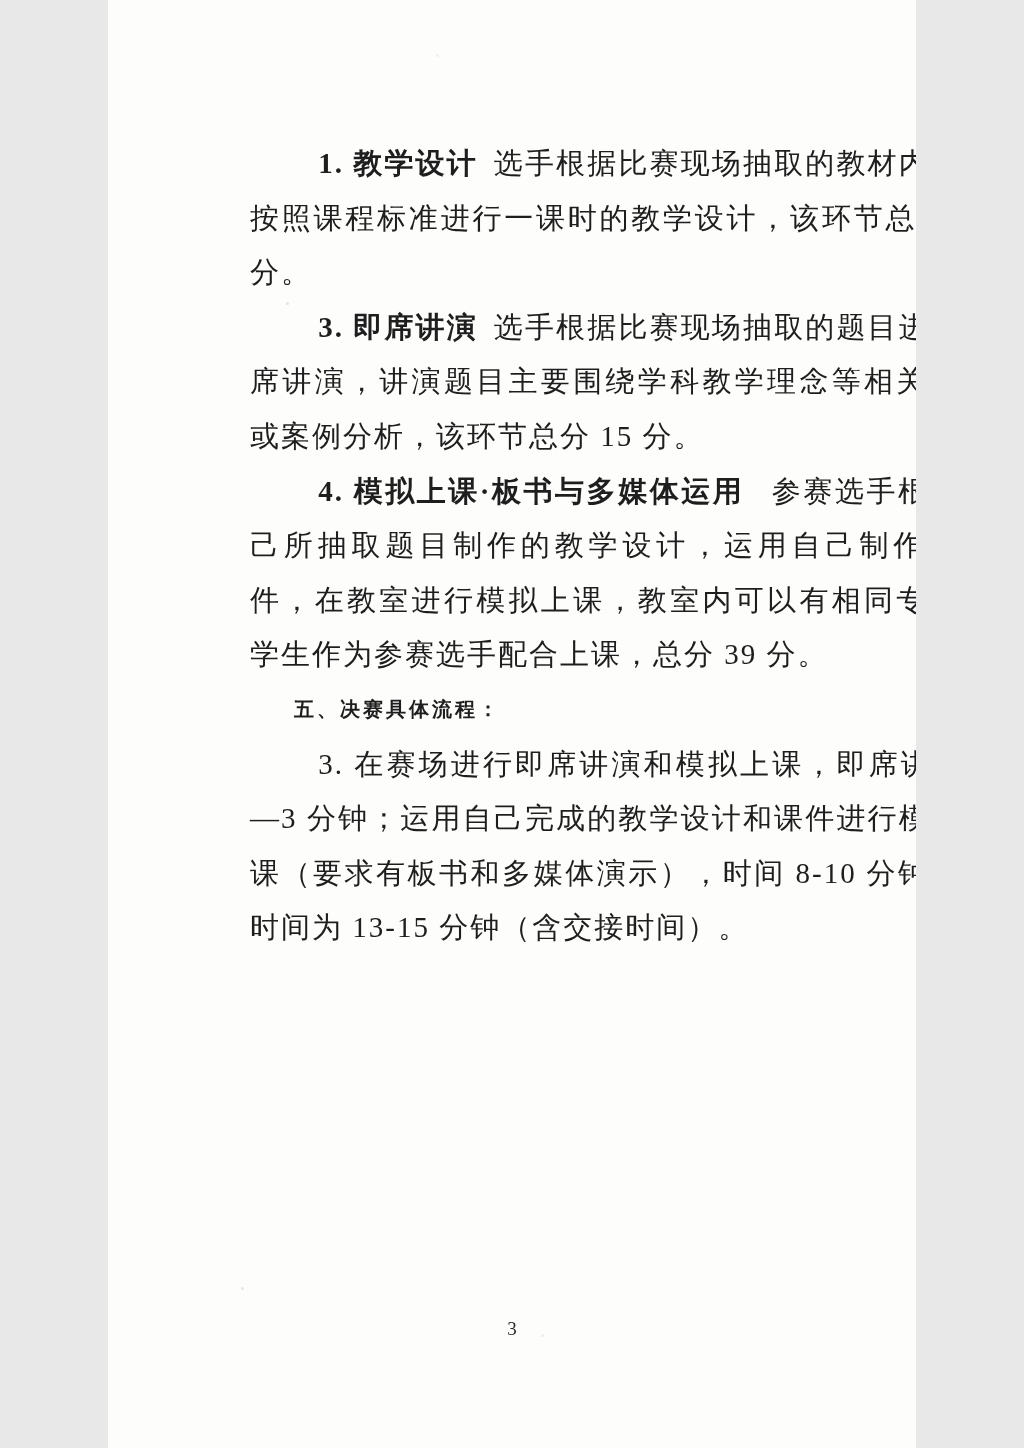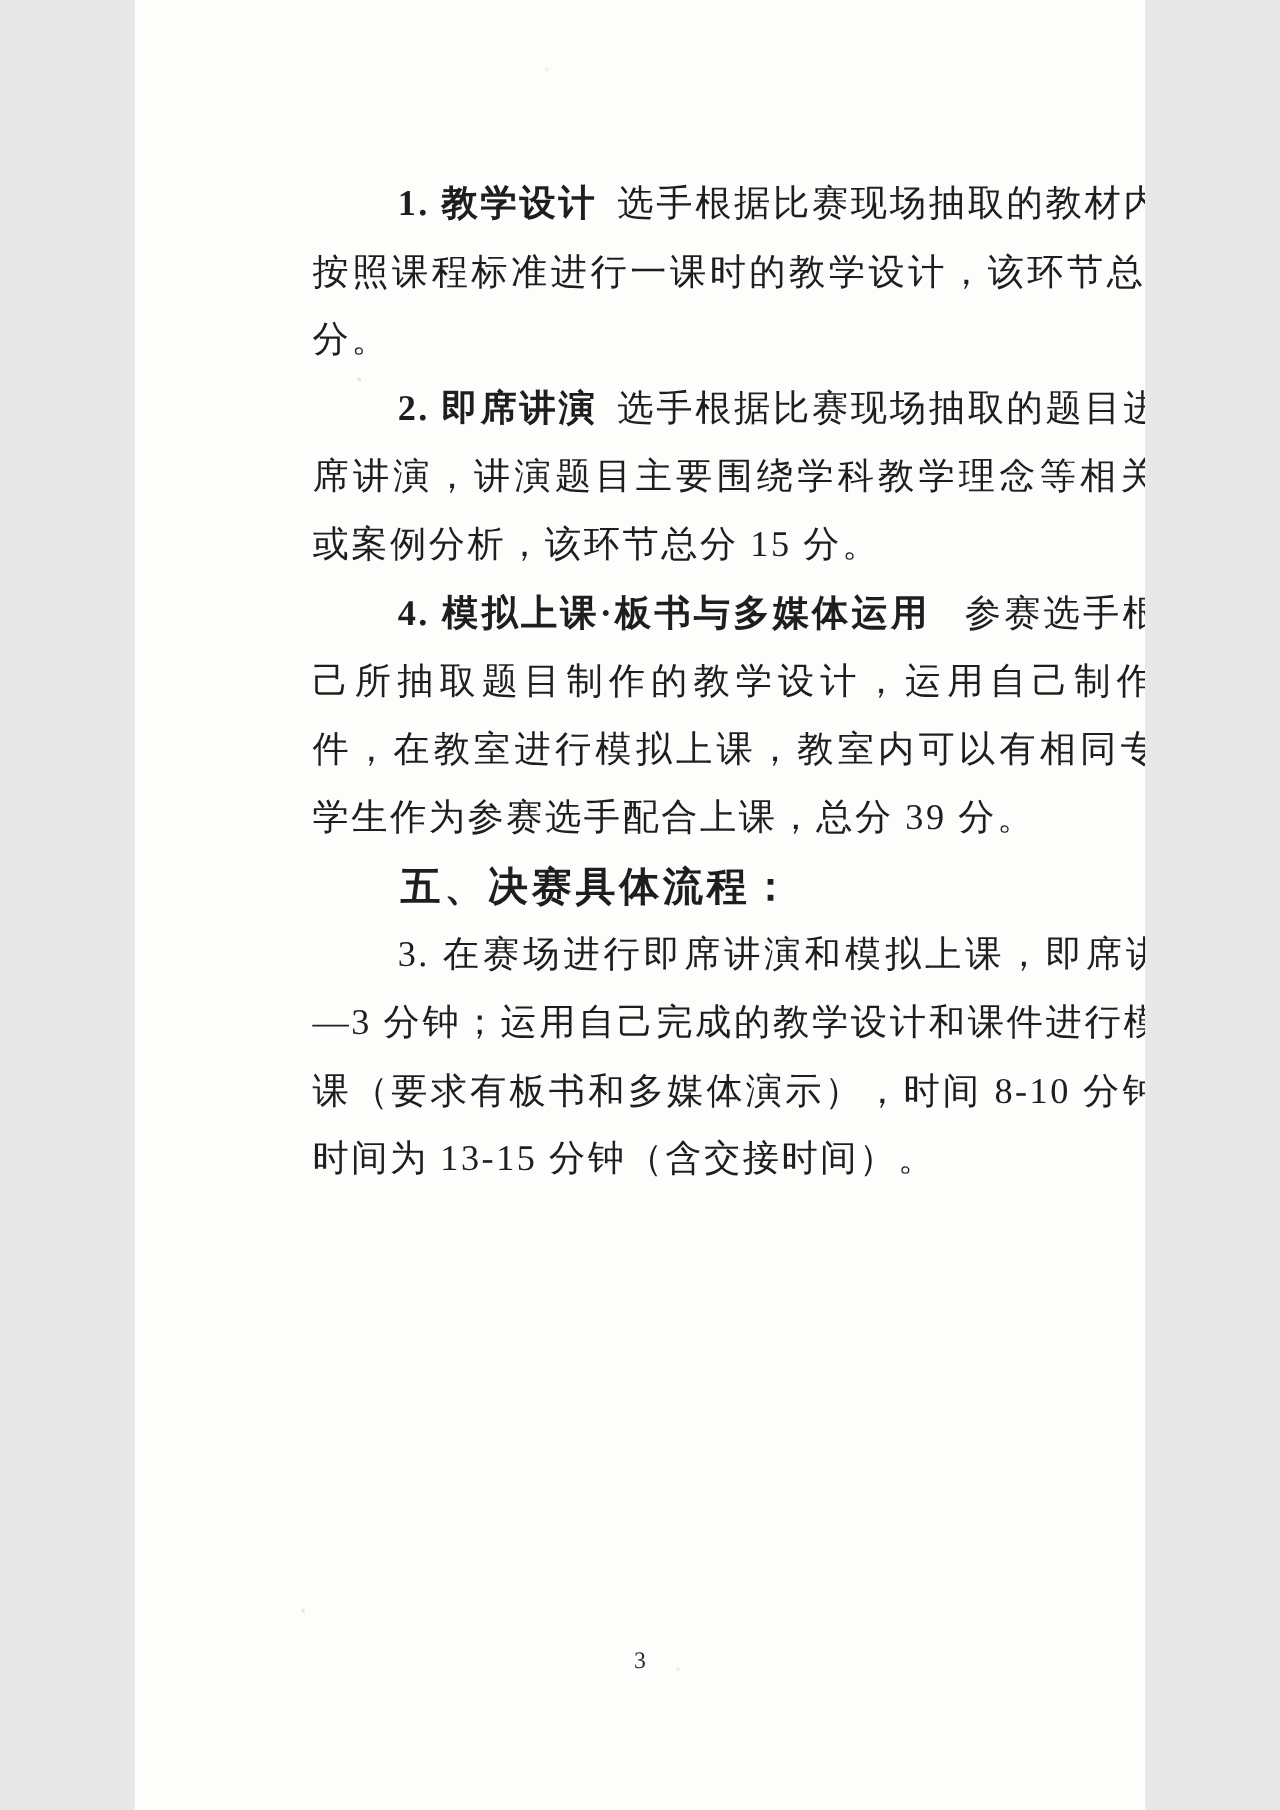--- a/index.html
+++ b/index.html
@@ -37,21 +37,21 @@
     margin-right: 0.55em;
   }
   .lead-wide {
     margin-right: 0.95em;
   }
   .heading {
     margin: 0;
     text-indent: 2.2em;
     font-family: "Liberation Sans", "DejaVu Sans", sans-serif;
     font-weight: bold;
-    font-size: 32px;
+    font-size: 20px;
     line-height: 54.6px;
     letter-spacing: 3px;
   }
   .page-number {
     position: absolute;
     left: 0;
     right: 0;
     top: 1318px;
     text-align: center;
     font-size: 19px;
@@ -79,21 +79,21 @@
 <body>
 
 <div class="page">
   <div class="speck"></div>
 
   <div class="content">
 
     <p class="para"><span class="lead">1. 教学设计</span><span>选手根据比赛现场抽取的教材内容，按照课程标准进行一课时的教学设计，该环节总分 25 分。</span></p>
 
 
-    <p class="para"><span class="lead">2. 即席讲演</span><span>选手根据比赛现场抽取的题目进行即席讲演，讲演题目主要围绕学科教学理念等相关内容或案例分析，该环节总分 15 分。</span></p>
+    <p class="para"><span class="lead">3. 即席讲演</span><span>选手根据比赛现场抽取的题目进行即席讲演，讲演题目主要围绕学科教学理念等相关内容或案例分析，该环节总分 15 分。</span></p>
 
     <p class="para"><span class="lead lead-wide">4. 模拟上课·板书与多媒体运用</span><span>参赛选手根据自己所抽取题目制作的教学设计，运用自己制作的课件，在教室进行模拟上课，教室内可以有相同专业的学生作为参赛选手配合上课，总分 39 分。</span></p>
 
     <h2 class="heading">五、决赛具体流程：</h2>
 
 
 
     <p class="para">3. 在赛场进行即席讲演和模拟上课，即席讲演 2—3 分钟；运用自己完成的教学设计和课件进行模拟上课（要求有板书和多媒体演示），时间 8-10 分钟；总时间为 13-15 分钟（含交接时间）。</p>
 
   </div>

